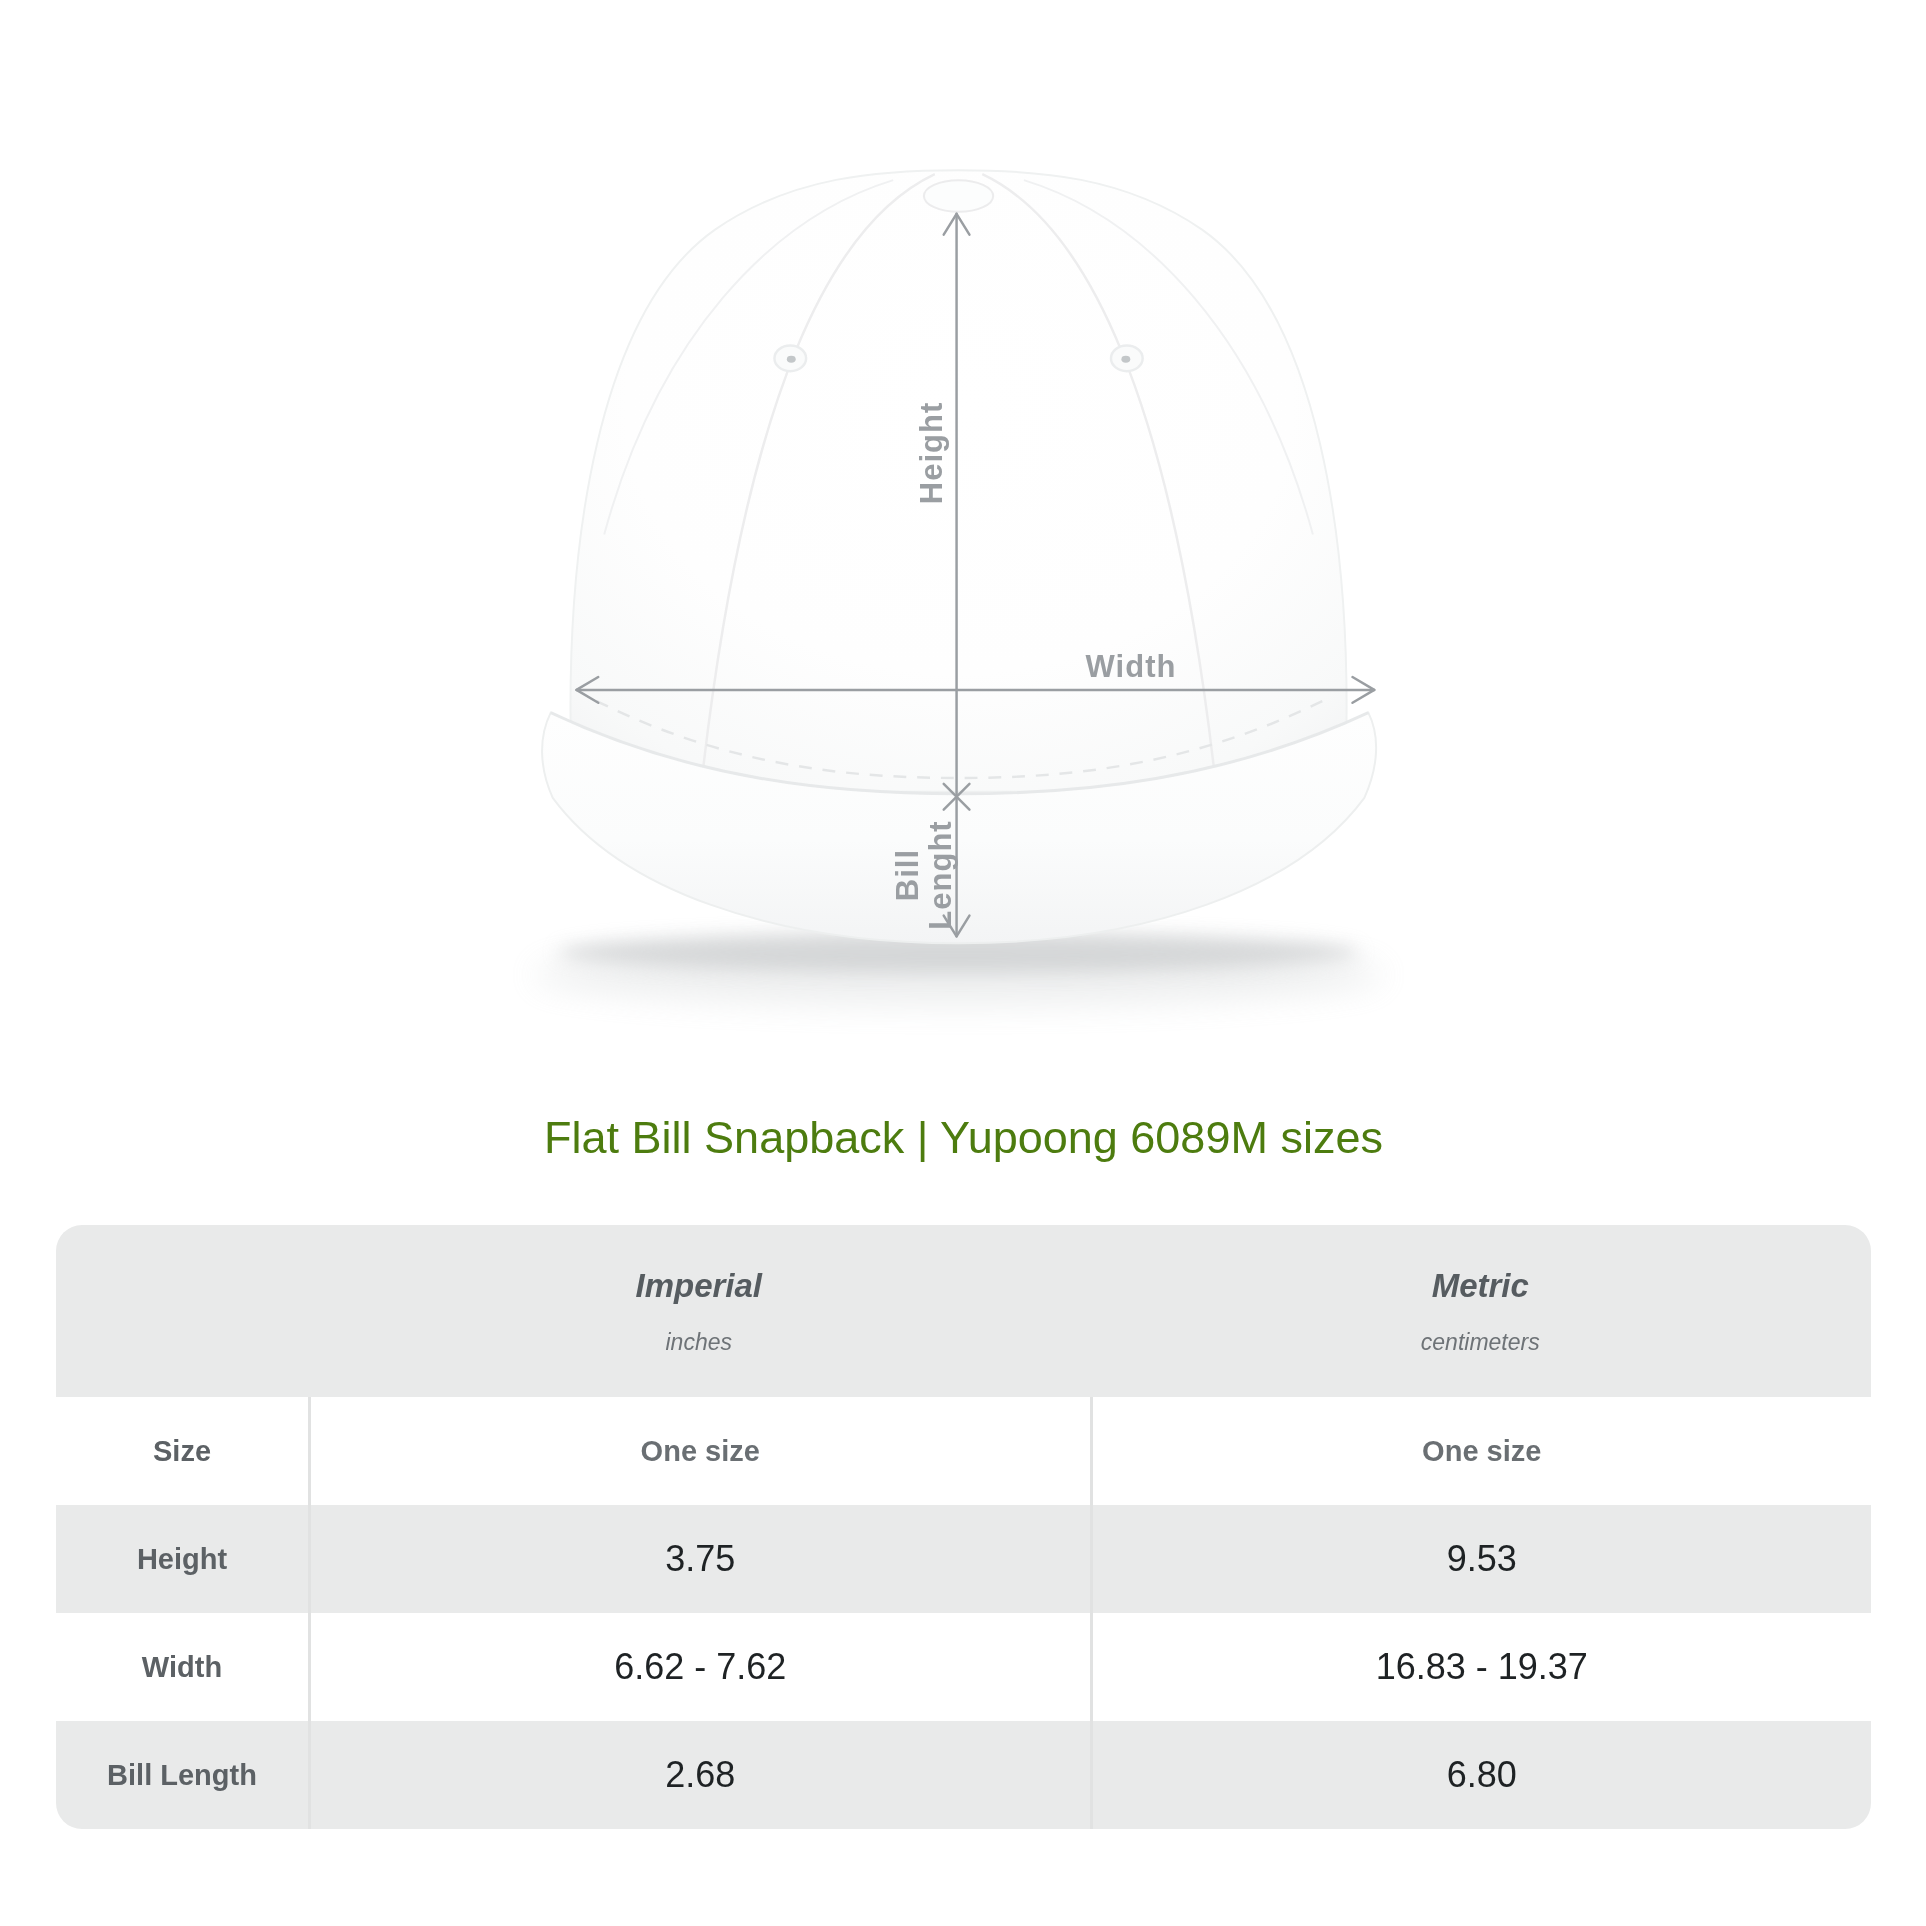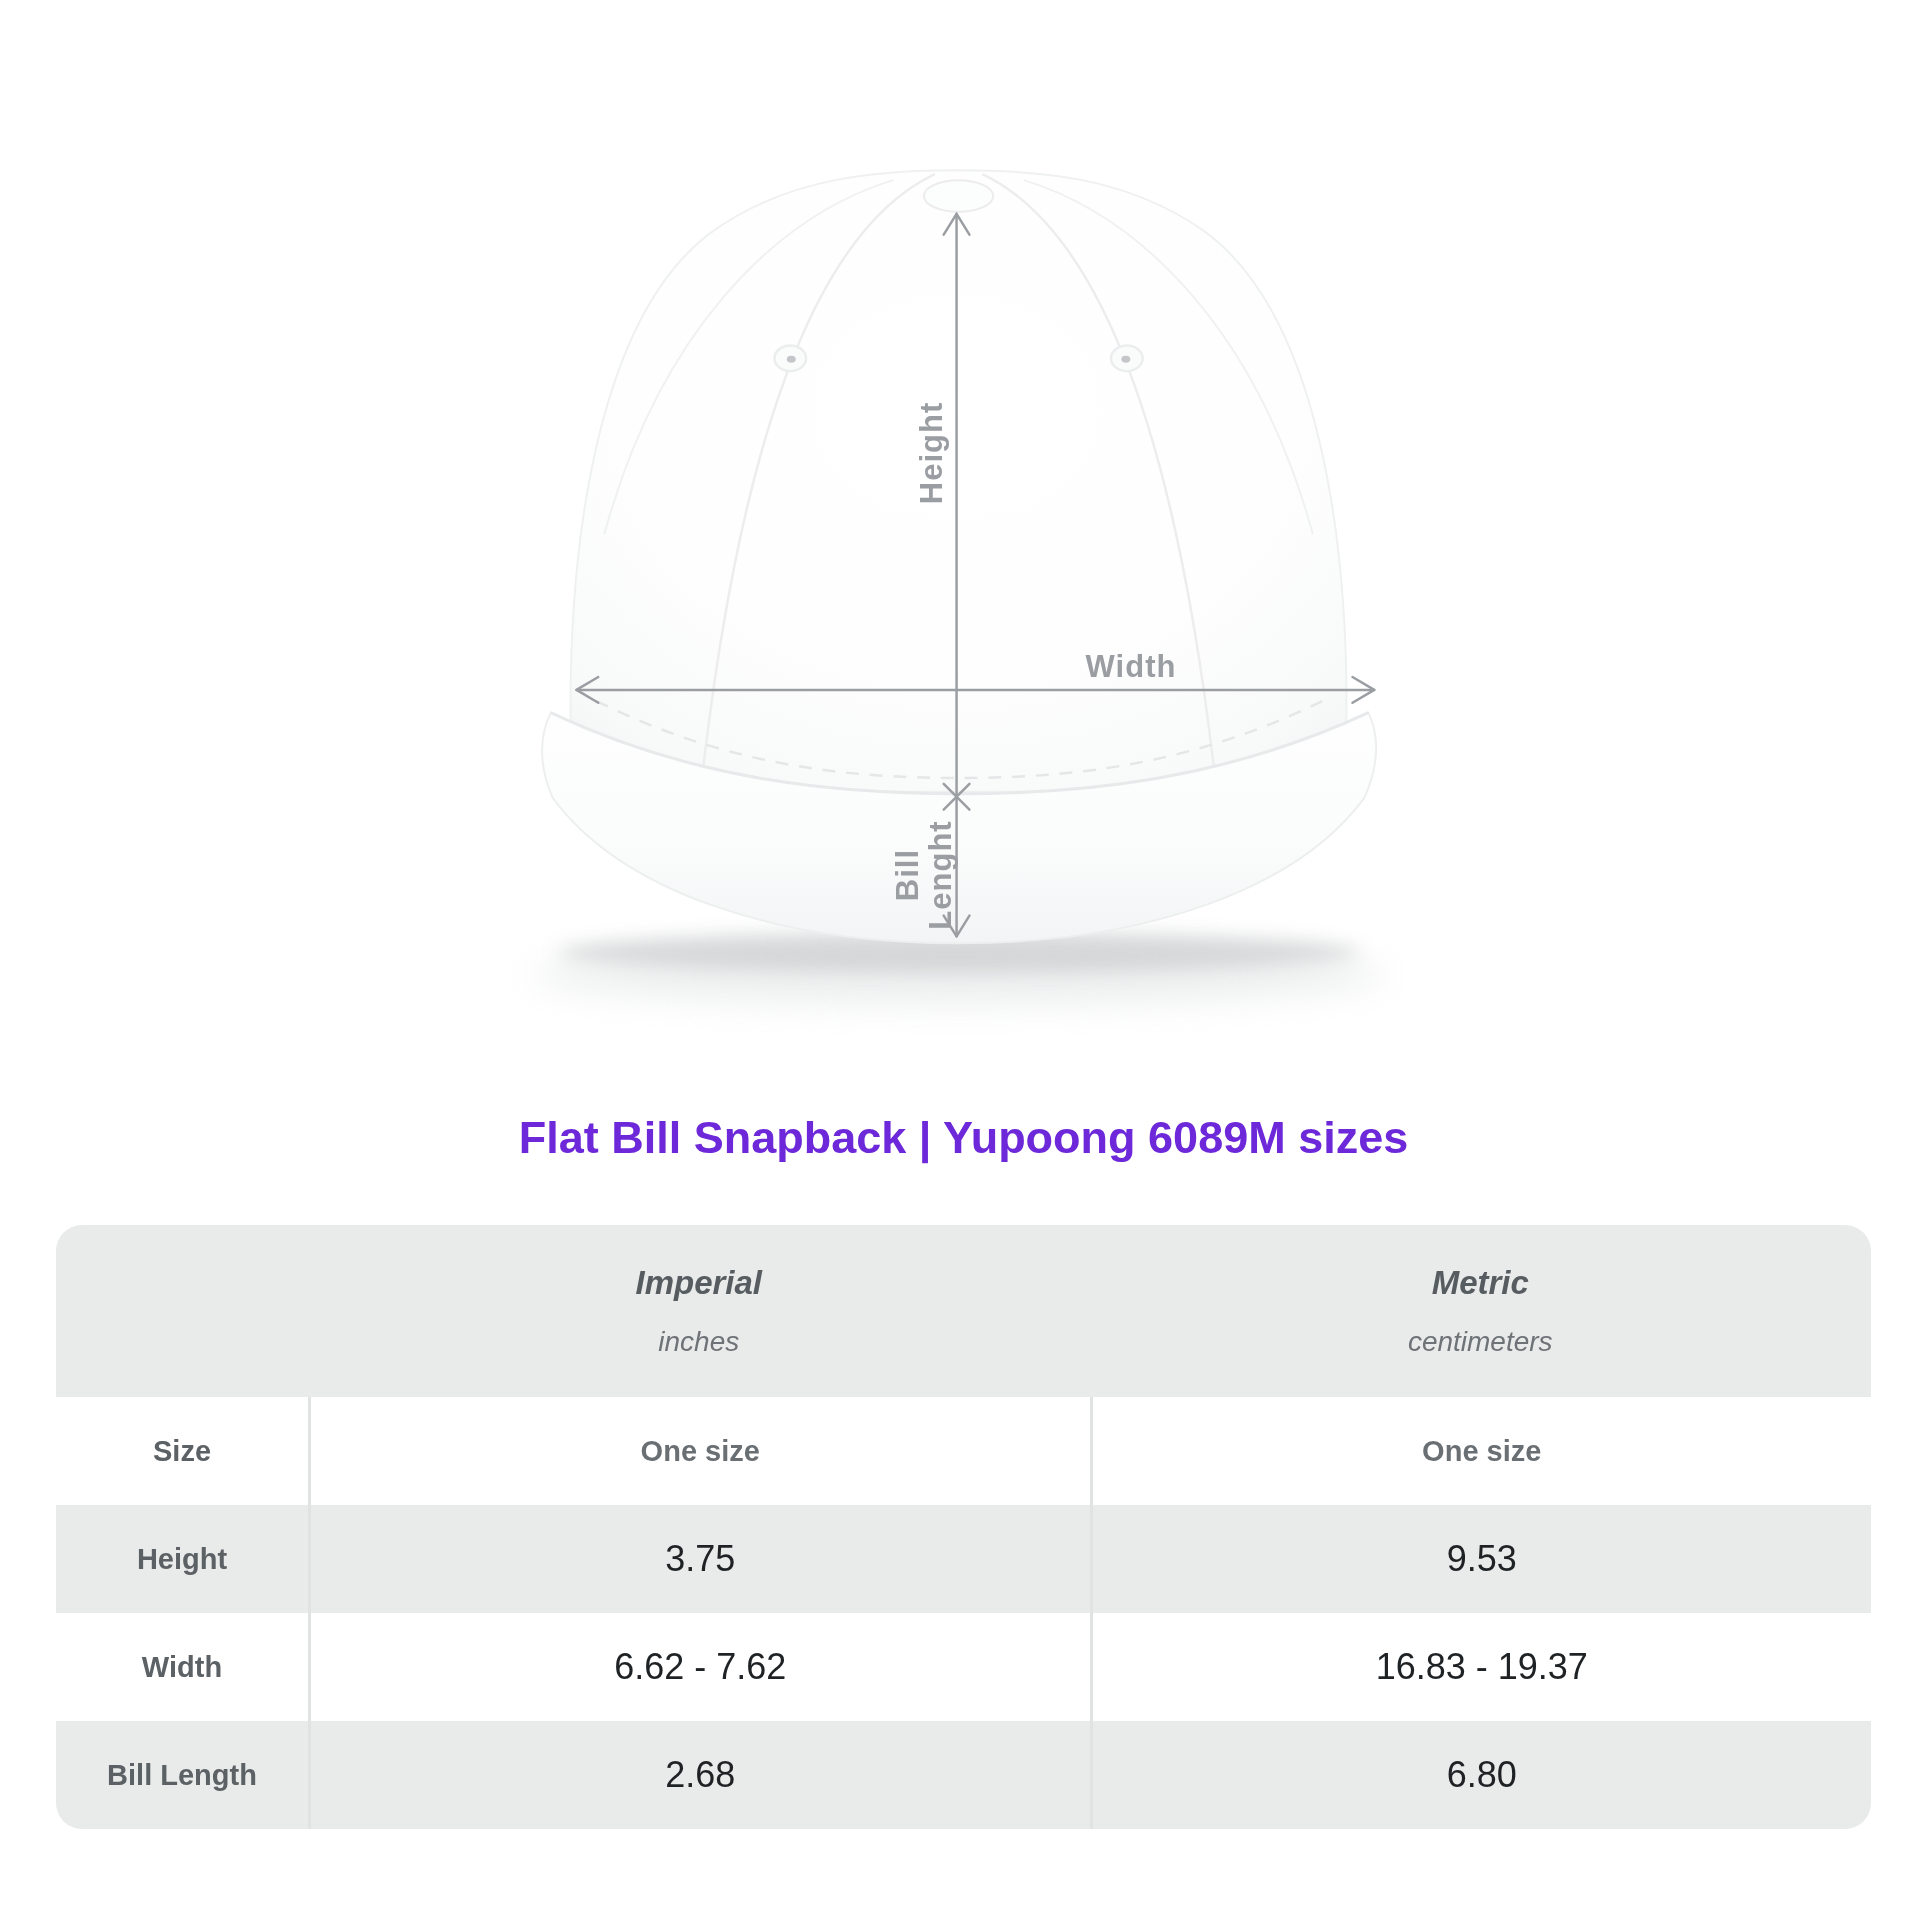--- a/index.html
+++ b/index.html
@@ -22,42 +22,42 @@
     white-space:nowrap;
     transform:translate(-50%,-50%);
   }
   .rot{transform:translate(-50%,-50%) rotate(-90deg);}
   .bill-label{line-height:1.08;text-align:center;}
   
   .heading{padding-top:46px;text-align:center;}
   .heading h1{
     margin:0;
     font-size:45px;line-height:1.0;
-    font-weight:bold;color:#6d28d9;
+    font-weight:normal;color:#4d7c0f;
   }
   .heading p{
     margin:16px 0 0 0;
     font-size:24px;line-height:1.15;
     font-style:italic;color:#74787b;
   }
   
   .size-table{
     margin:65px 56px 0 56px;
     border-radius:26px;
     overflow:hidden;
   }
   .thead{
     display:grid;
     grid-template-columns:252px 1fr 1fr;
     height:172px;
     background:var(--stripe,#e9eaea);
   }
   .th{display:flex;flex-direction:column;justify-content:center;align-items:center;}
   .unit-name{font-size:33px;font-weight:bold;font-style:italic;color:#565c60;}
-  .unit-sub{font-size:28px;font-style:italic;color:#6e7377;margin-top:24px;}
+  .unit-sub{font-size:23px;font-style:italic;color:#6e7377;margin-top:24px;}
   .trow{
     display:grid;
     grid-template-columns:252px 1fr 1fr;
     height:108px;
     background:#ffffff;
   }
   .trow.stripe{background:var(--stripe,#e9eaea);}
   .cell{display:flex;align-items:center;justify-content:center;}
   .vcell{border-left:3px solid var(--divider,#e1e2e2);}
   .row-label{font-size:29px;font-weight:bold;color:#5c6165;}

